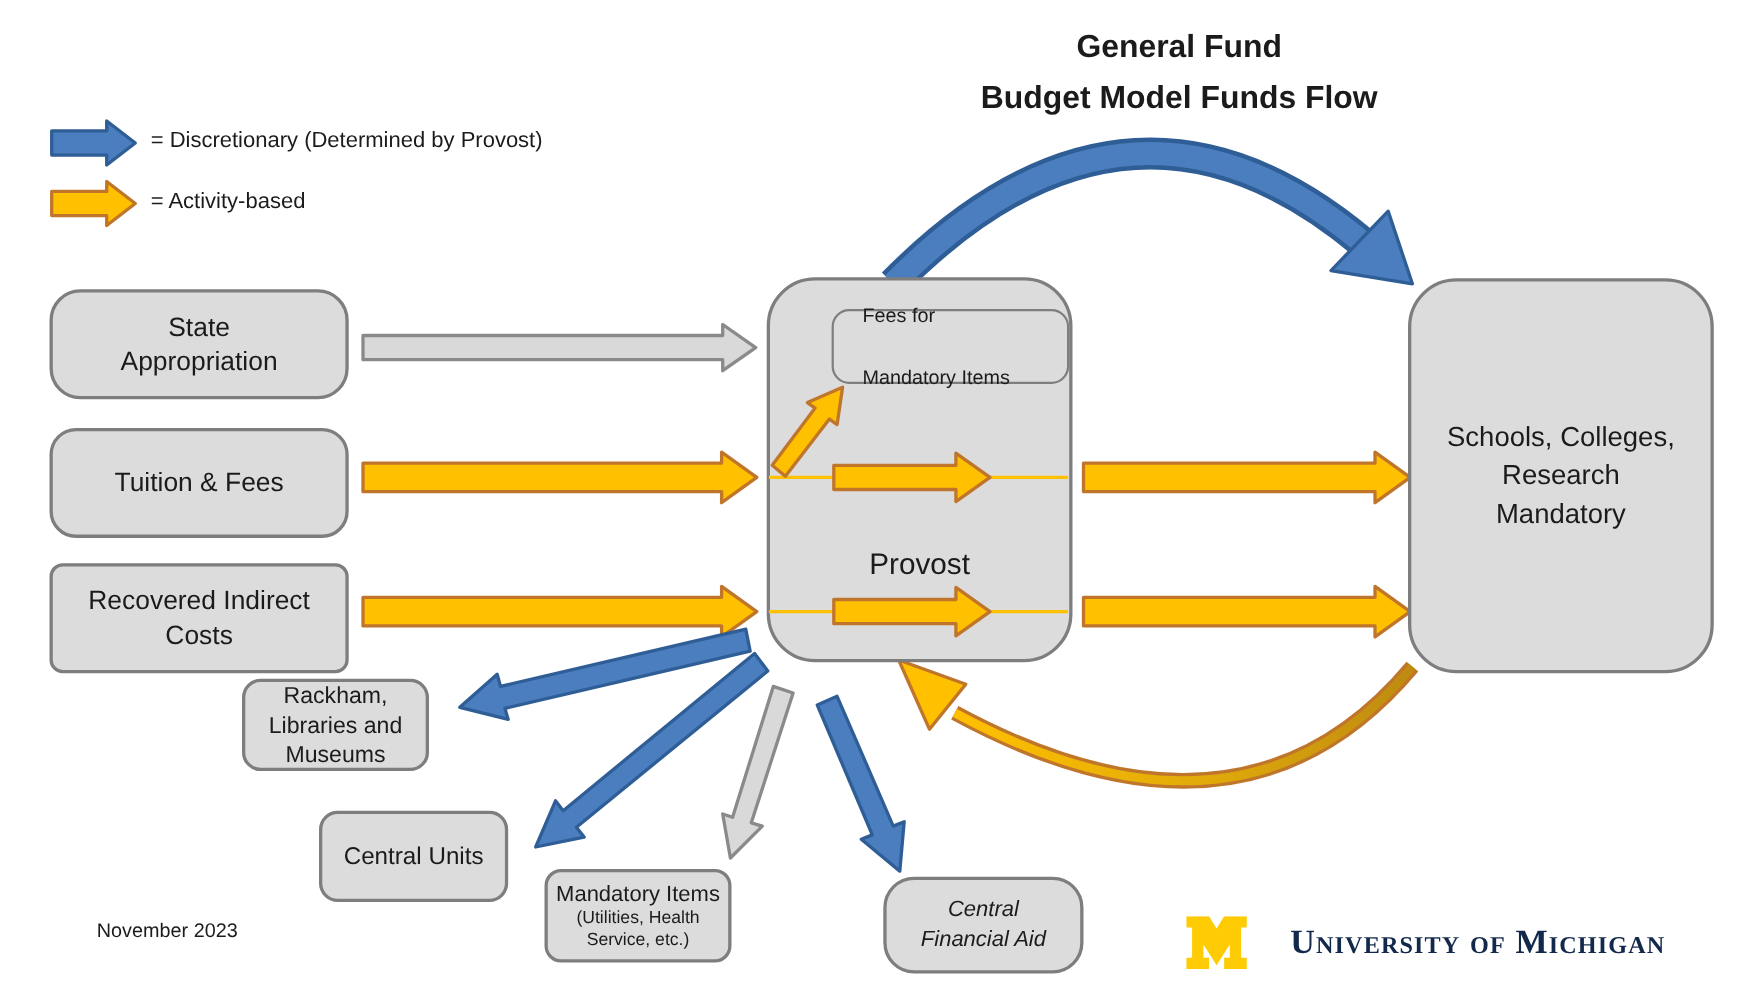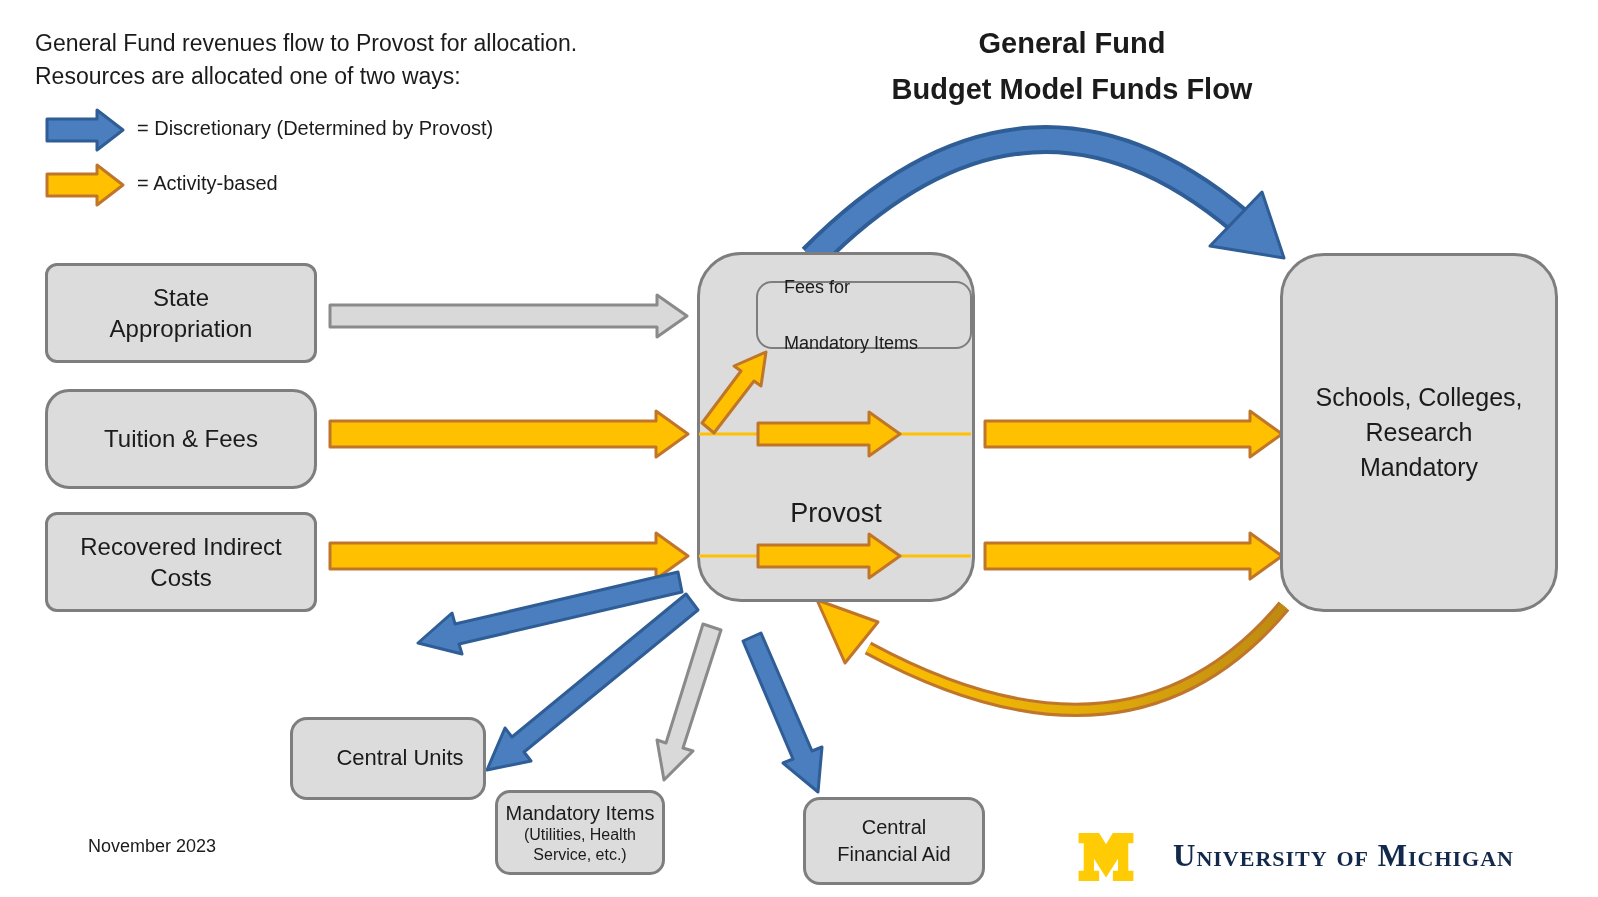--- a/index.html
+++ b/index.html
@@ -18,35 +18,35 @@
   .a-gray{fill:var(--gray-arrow);stroke:var(--gray-arrow-border);stroke-width:3;stroke-linejoin:round;}
   .arcb-border{fill:none;stroke:var(--blue-border);stroke-width:29;}
   .arcb-fill{fill:none;stroke:var(--blue);stroke-width:21;}
   .arco-border{fill:none;stroke:var(--orange-border);stroke-width:14;}
   .arco-fill{fill:none;stroke:url(#ograd);stroke-width:8;}
   .thinline{stroke:var(--orange);stroke-width:3;}
   .node{position:absolute;background:var(--node-fill);border:3px solid var(--node-border);
         border-radius:20px;display:flex;flex-direction:column;align-items:center;
         justify-content:center;text-align:center;line-height:1.3;}
   .node span{display:block;}
-  #box-state{left:45px;top:263px;width:266px;height:94px;font-size:24px;border-radius:12px;text-align:center;}
+  #box-state{left:45px;top:263px;width:266px;height:94px;font-size:24px;border-radius:28px;text-align:center;}
   #box-tuition{left:45px;top:389px;width:266px;height:94px;font-size:24px;border-radius:24px;}
   #box-recovered{left:45px;top:512px;width:266px;height:94px;font-size:24px;border-radius:12px;}
   #box-provost{left:697px;top:252px;width:272px;height:344px;border-radius:44px;justify-content:flex-start;}
   #box-fees{position:absolute;left:56px;top:26px;width:186px;height:64px;border:2px solid var(--node-border);
             border-radius:16px;background:transparent;display:flex;flex-direction:column;
             justify-content:center;align-items:flex-start;padding-left:26px;font-size:18px;
             line-height:24px;text-align:left;box-sizing:content-box;gap:32px;}
   #provost-label{position:absolute;left:0;width:100%;top:203px;font-size:27px;text-align:center;margin-top:38px;}
   #box-schools{left:1280px;top:253px;width:272px;height:353px;border-radius:44px;font-size:25px;line-height:35px;}
   #box-rackham{left:220px;top:617px;width:164px;height:78px;font-size:21px;line-height:27px;border-radius:17px;}
-  #box-central-units{left:290px;top:717px;width:166px;height:77px;font-size:22px;border-radius:17px;padding-left:24px;}
+  #box-central-units{left:290px;top:737px;width:166px;height:77px;font-size:22px;border-radius:17px;}
   #box-mandatory{left:495px;top:790px;width:164px;height:79px;font-size:16px;line-height:20px;border-radius:15px;}
   #box-mandatory .mi-title{font-size:20px;line-height:24px;}
-  #box-cfa{left:803px;top:797px;width:176px;height:82px;font-size:20px;line-height:27px;border-radius:17px;}
+  #box-cfa{left:803px;top:797px;width:176px;height:82px;font-size:20px;line-height:27px;border-radius:28px;font-style:italic;}
   #intro{position:absolute;left:35px;top:27px;font-size:23px;line-height:33px;}
   .legend-label{position:absolute;left:137px;font-size:20px;}
   #legend-label-1{top:117px;}
   #legend-label-2{top:172px;}
   #title{position:absolute;left:822px;top:20px;width:500px;text-align:center;
          font-size:29px;font-weight:bold;line-height:46px;}
   #date{position:absolute;left:88px;top:836px;font-size:18px;}
   #logo{position:absolute;left:1076px;top:830px;height:52px;}
   #logo-m{position:absolute;left:0;top:3px;}
   #logo-text{position:absolute;left:66px;top:0;font-family:"Liberation Serif",serif;
@@ -114,20 +114,25 @@
     </div>
     <span id="provost-label">Provost</span>
   </div>
 
   <div class="node" id="box-schools">
     <span>Schools, Colleges,</span>
     <span>Research</span>
     <span>Mandatory</span>
   </div>
 
+  <div class="node" id="box-rackham">
+    <span>Rackham,</span>
+    <span>Libraries and</span>
+    <span>Museums</span>
+  </div>
   <div class="node" id="box-central-units">
     <span>Central Units</span>
   </div>
   <div class="node" id="box-mandatory">
     <span class="mi-title">Mandatory Items</span>
     <span>(Utilities, Health</span>
     <span>Service, etc.)</span>
   </div>
   <div class="node" id="box-cfa">
     <span>Central</span>
@@ -135,24 +140,20 @@
   </div>
 
   <svg class="layer" width="1598" height="897" viewBox="0 0 1598 897" aria-hidden="true">
     <line class="thinline" x1="699" y1="434" x2="971" y2="434"></line>
     <line class="thinline" x1="699" y1="556" x2="971" y2="556"></line>
     <polygon class="a-orange" points="758,423 869,423 869,412 900,434 869,456 869,445 758,445"></polygon>
     <polygon class="a-orange" points="758,545 869,545 869,534 900,556 869,578 869,567 758,567"></polygon>
     <polygon class="a-orange" points="702,423 741,371 734,366 766,352 761,386 754,381 714,433"></polygon>
   </svg>
 
-  <div id="intro">
-    <div>General Fund revenues flow to Provost for allocation.</div>
-    <div>Resources are allocated one of two ways:</div>
-  </div>
   <div class="legend-label" id="legend-label-1">= Discretionary (Determined by Provost)</div>
   <div class="legend-label" id="legend-label-2">= Activity-based</div>
 
   <div id="title">
     <div>General Fund</div>
     <div>Budget Model Funds Flow</div>
   </div>
 
   <div id="date">November 2023</div>
 

